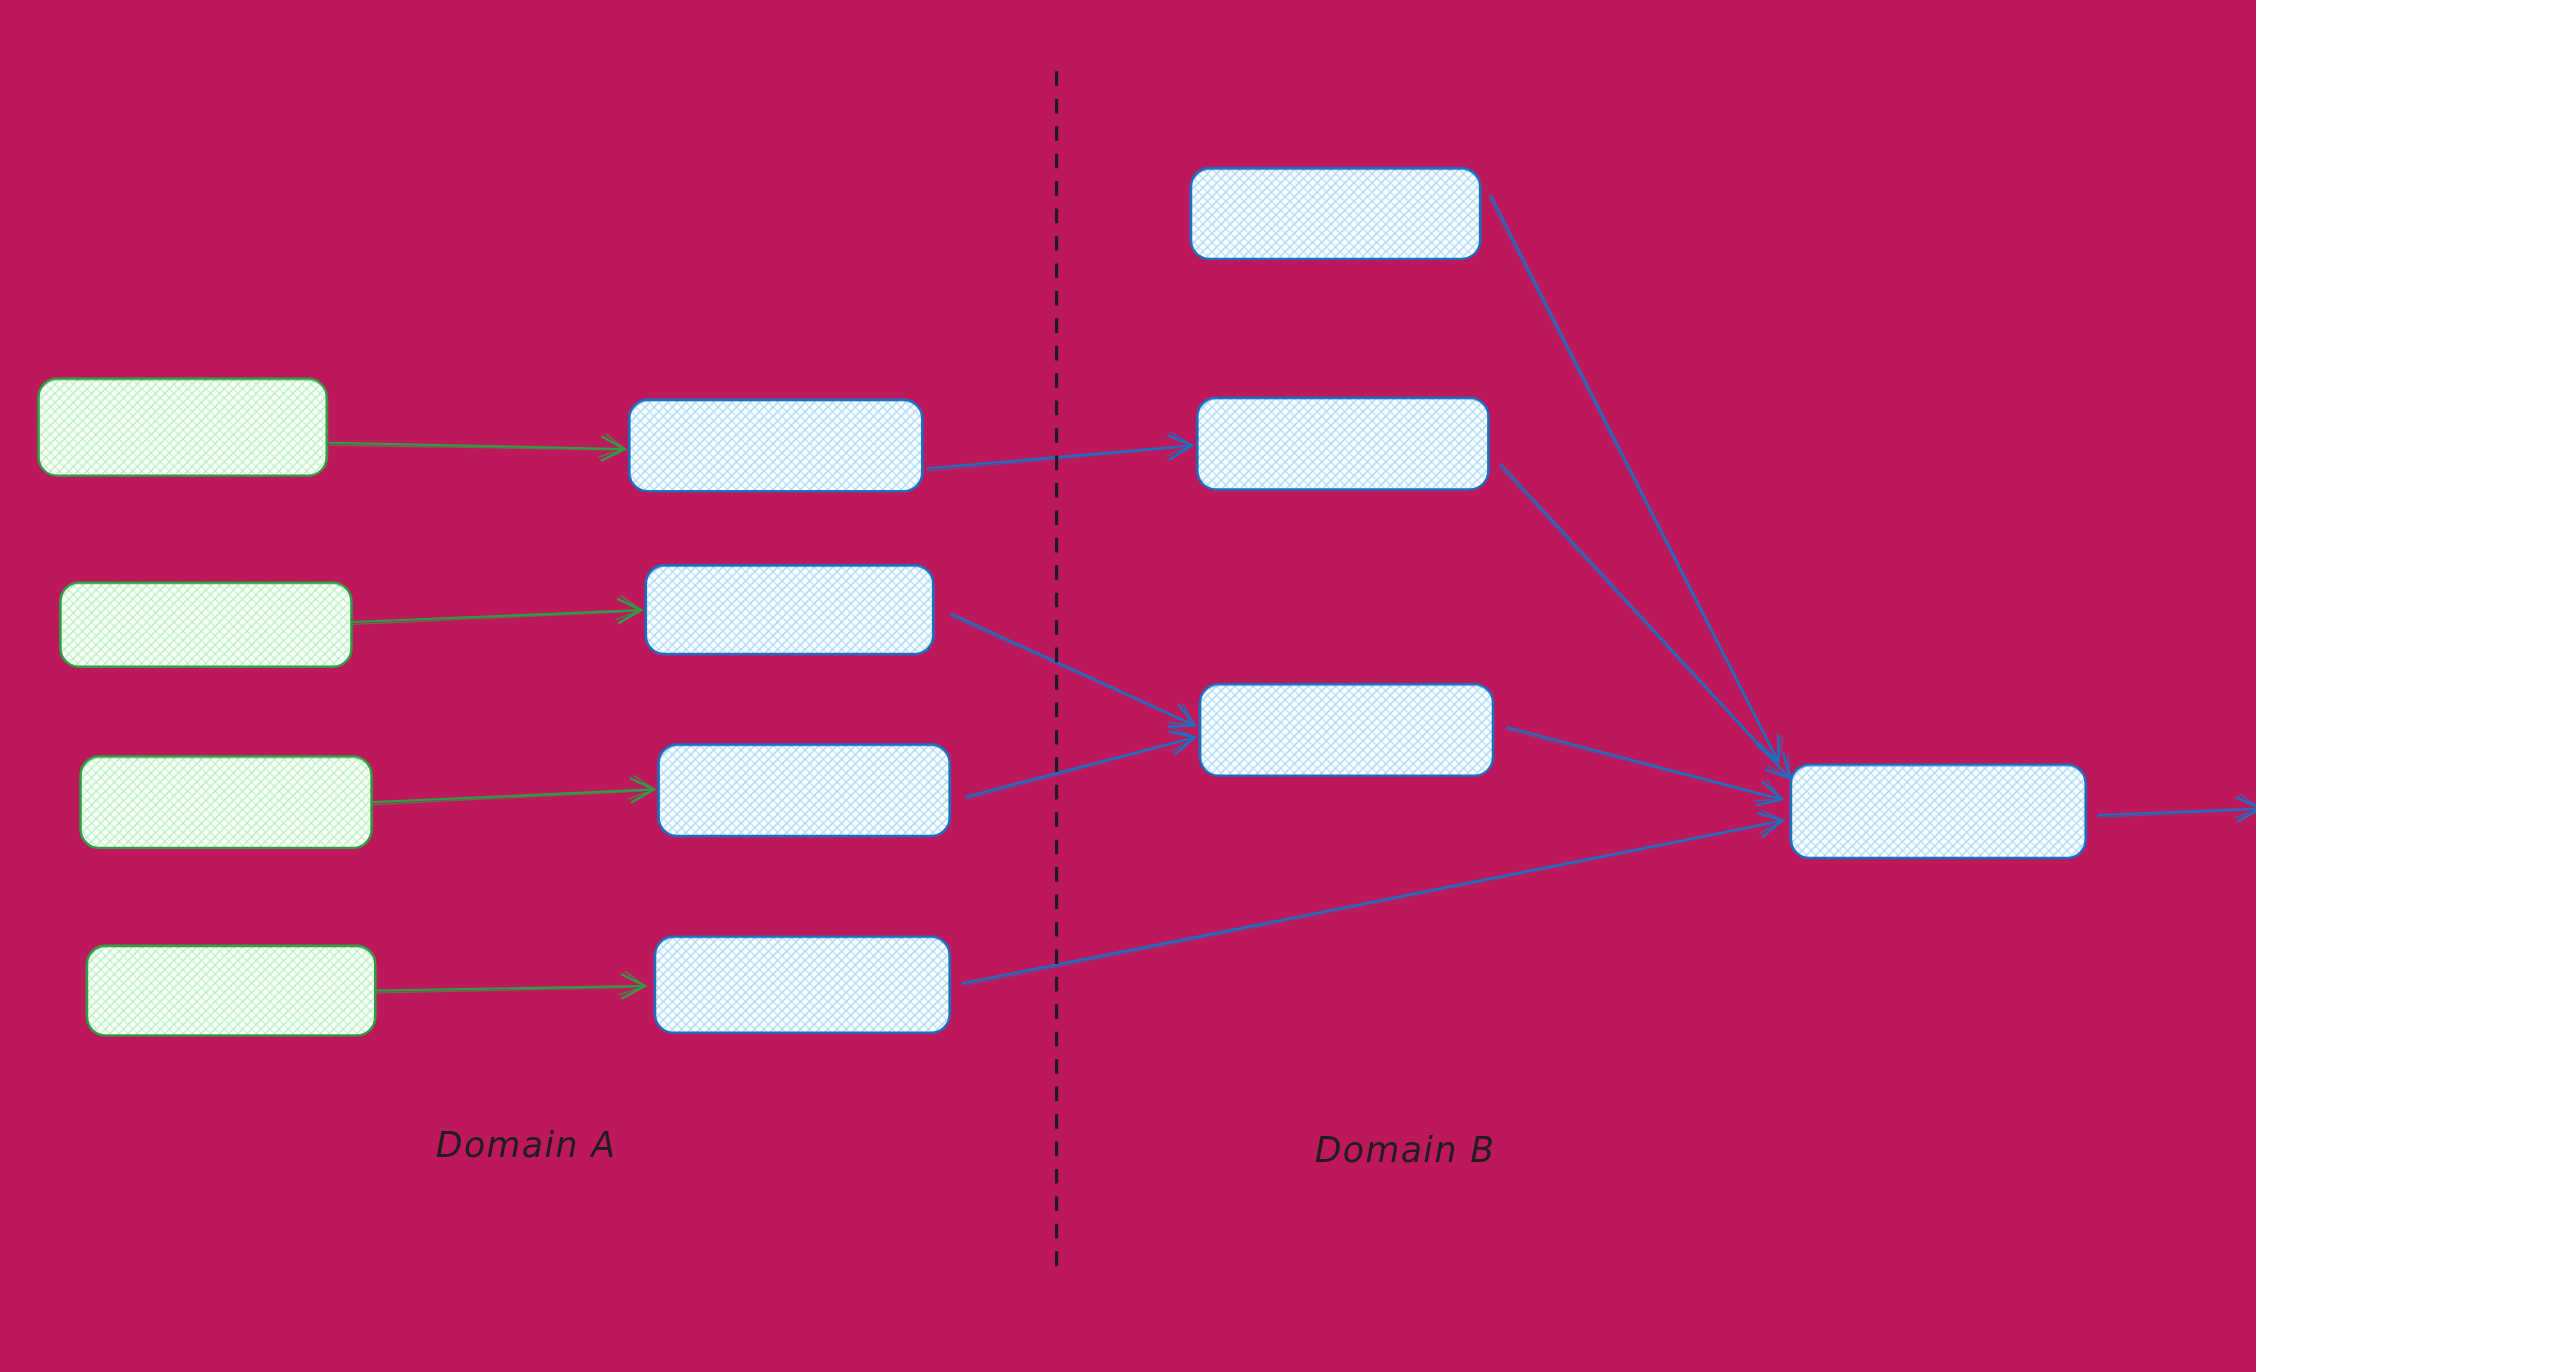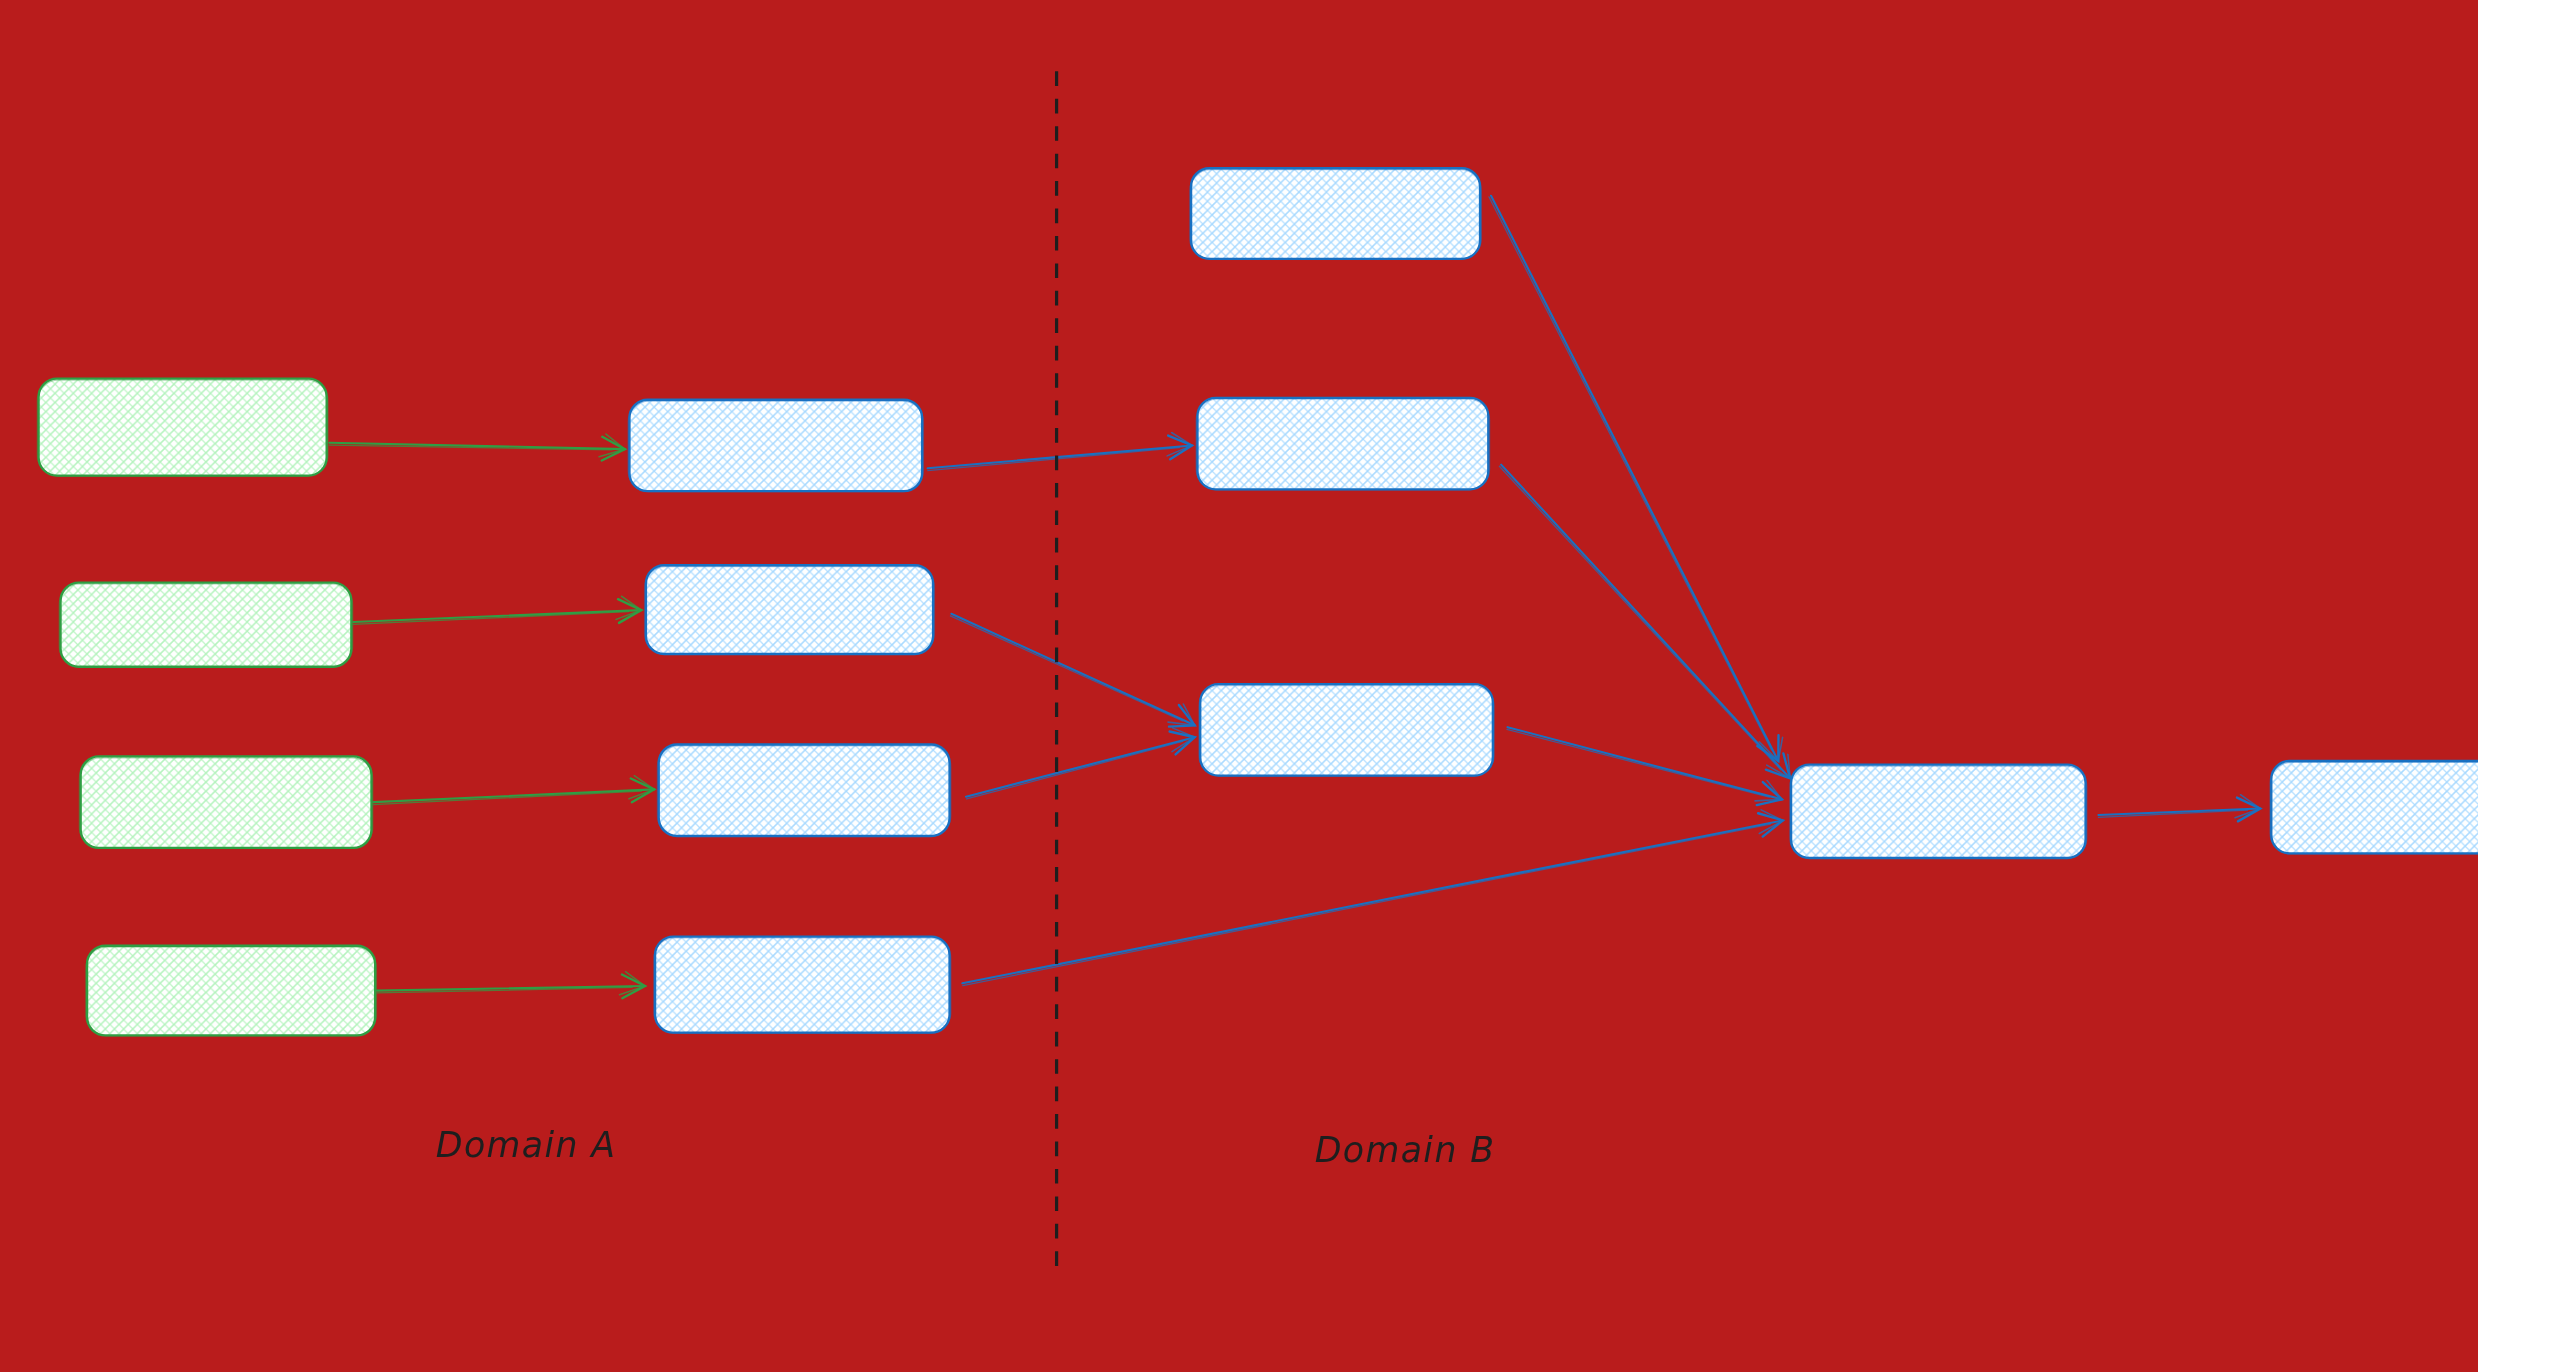--- a/index.html
+++ b/index.html
@@ -2,24 +2,24 @@
 <html style="font-size:14.6px"><head>
 <meta charset="utf-8">
 <style>
   html, body {
     margin: 0;
     padding: 0;
     background: #ffffff;
     font-family: "DejaVu Sans", "Liberation Sans", sans-serif;
   }
   .canvas-wrap {
-    width: 2478px;
+    width: 2256px;
     height: 1372px;
     position: relative;
-    background: #b91c1c;
+    background: #be185d;
     overflow: hidden;
   }
   svg { display: block; }
   .domain-label {
     font-family: "DejaVu Sans", "Liberation Sans", sans-serif;
     font-size: 38px;
     letter-spacing: 1.5px;
     font-style: italic;
     font-weight: 500;
   }

